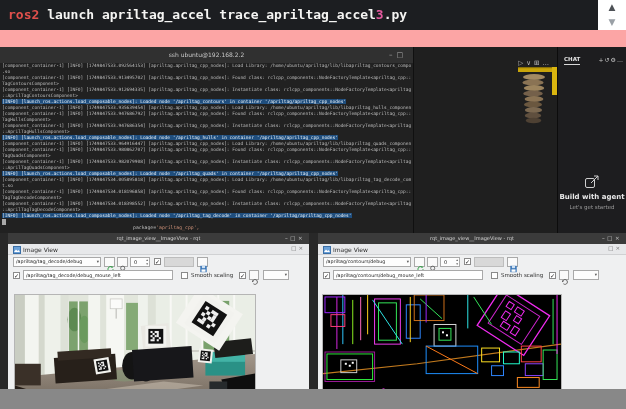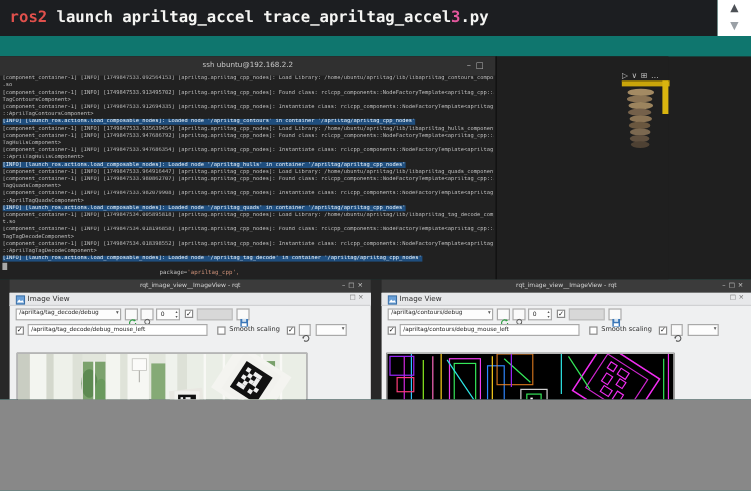--- a/index.html
+++ b/index.html
@@ -1,16 +1,16 @@
 <!DOCTYPE html>
 <html><head>
 <meta charset="utf-8">
 <style>
   html,body{margin:0;padding:0;background:#888;}
-  .screen{position:relative;width:626px;height:333px;background:#0f766e;overflow:hidden;
+  .screen{position:relative;width:626px;height:389px;background:#fca5a5;overflow:hidden;
           font-family:"DejaVu Sans",sans-serif;}
   .abs{position:absolute;}
 
   
   .topbar{left:0;top:0;width:598px;height:30px;background:#1c1e21;}
   .cmd{left:8px;top:7px;font:bold 13px "DejaVu Sans Mono",monospace;color:#f5f5f3;white-space:pre;}
   .tok-red{color:#e0504c;}
   .tok-pink{color:#e2589d;}
   .scrollctl{left:598px;top:0;width:28px;height:30px;background:#ffffff;text-align:center;}
   .scrollctl .sb{height:15px;line-height:15px;font-size:9px;cursor:default;}
@@ -137,20 +137,31 @@
         <ellipse cx="16" cy="23" rx="10.2" ry="3" fill="#9c845e"></ellipse>
         <ellipse cx="15" cy="28.5" rx="9.8" ry="3" fill="#74604a"></ellipse>
         <ellipse cx="16" cy="34" rx="9.4" ry="3" fill="#8a7354"></ellipse>
         <ellipse cx="15" cy="39.5" rx="9" ry="3" fill="#6a573f"></ellipse>
         <ellipse cx="15.5" cy="45" rx="8.6" ry="3" fill="#7b6850"></ellipse>
         <ellipse cx="15" cy="50.5" rx="8.2" ry="3" fill="#5f4f3e"></ellipse>
         <ellipse cx="15.5" cy="55.5" rx="7.8" ry="2.8" fill="#4e4133"></ellipse>
       </svg>
     </div>
 
+    <div class="abs chat">
+      <div class="abs chat-tab">CHAT</div>
+      <div class="abs chat-icons"><span>+</span><span>↺</span><span>⚙</span><span>…</span></div>
+      <svg class="abs chat-glyph" width="17" height="17" viewBox="0 0 17 17">
+        <rect x="1.5" y="5.5" width="9" height="9" rx="1.5" fill="none" stroke="#cfcfcf" stroke-width="1"></rect>
+        <path d="M7 10 L14 3" stroke="#cfcfcf" stroke-width="1" fill="none"></path>
+        <path d="M10 3 h4 v4" fill="none" stroke="#cfcfcf" stroke-width="1"></path>
+      </svg>
+      <div class="abs chat-heading">Build with agent</div>
+      <div class="abs chat-sub">Let's get started</div>
+    </div>
   </div>
 
   <div class="abs bottom">
 
     <div class="abs rqt rqt0">
       <div class="abs r-title">
         <div class="r-title-text">rqt_image_view__ImageView - rqt</div>
         <div class="abs r-btns"><span>–</span><span>□</span><span>×</span></div>
       </div>
       <div class="abs r-body">

